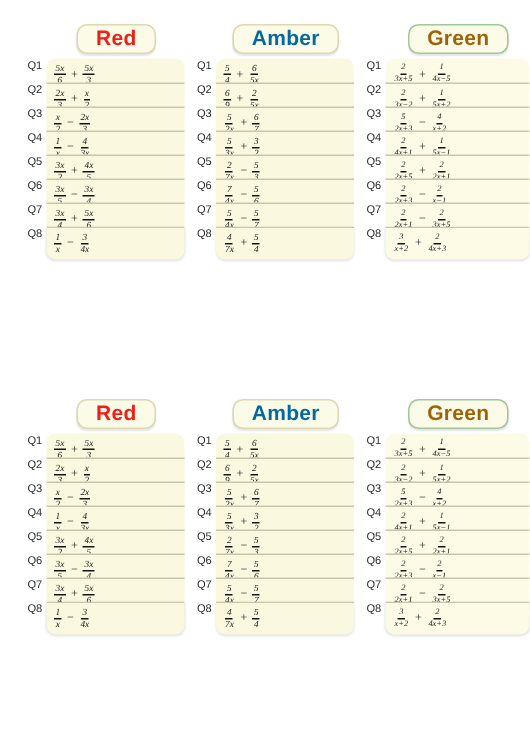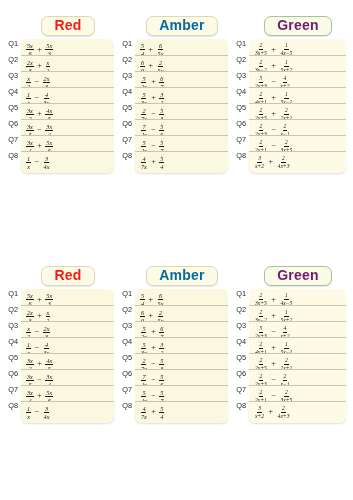--- a/index.html
+++ b/index.html
@@ -15,21 +15,21 @@
   }
   .worksheet {
     width: 353px;
     height: 250px;
     position: relative;
     box-sizing: border-box;
   }
   .columns {
     display: flex;
     flex-direction: row;
-    padding-left: 0;
+    padding-left: 10px;
     padding-top: 16px;
     box-sizing: border-box;
   }
   .column {
     display: flex;
     flex-direction: column;
     width: 114px;
     box-sizing: border-box;
   }
   .column.col-green { width: 118px; }
@@ -48,21 +48,21 @@
     font-family: "Liberation Sans", sans-serif;
     font-size: 14px;
     font-weight: bold;
     line-height: 15px;
     text-align: center;
     letter-spacing: 0.2px;
     box-shadow: 0 1px 1px rgba(0,0,0,0.10);
   }
   .header-red   { color: #f41c16; border-color: #ddd8b0; }
   .header-amber { color: #0369a1; border-color: #ddd8b0; }
-  .header-green { color: #701a75; border-color: #9fc79a; }
+  .header-green { color: #a16207; border-color: #9fc79a; }
 
   .rows {
     display: flex;
     flex-direction: column;
   }
   .row {
     display: flex;
     flex-direction: row;
     height: 16px;
   }

